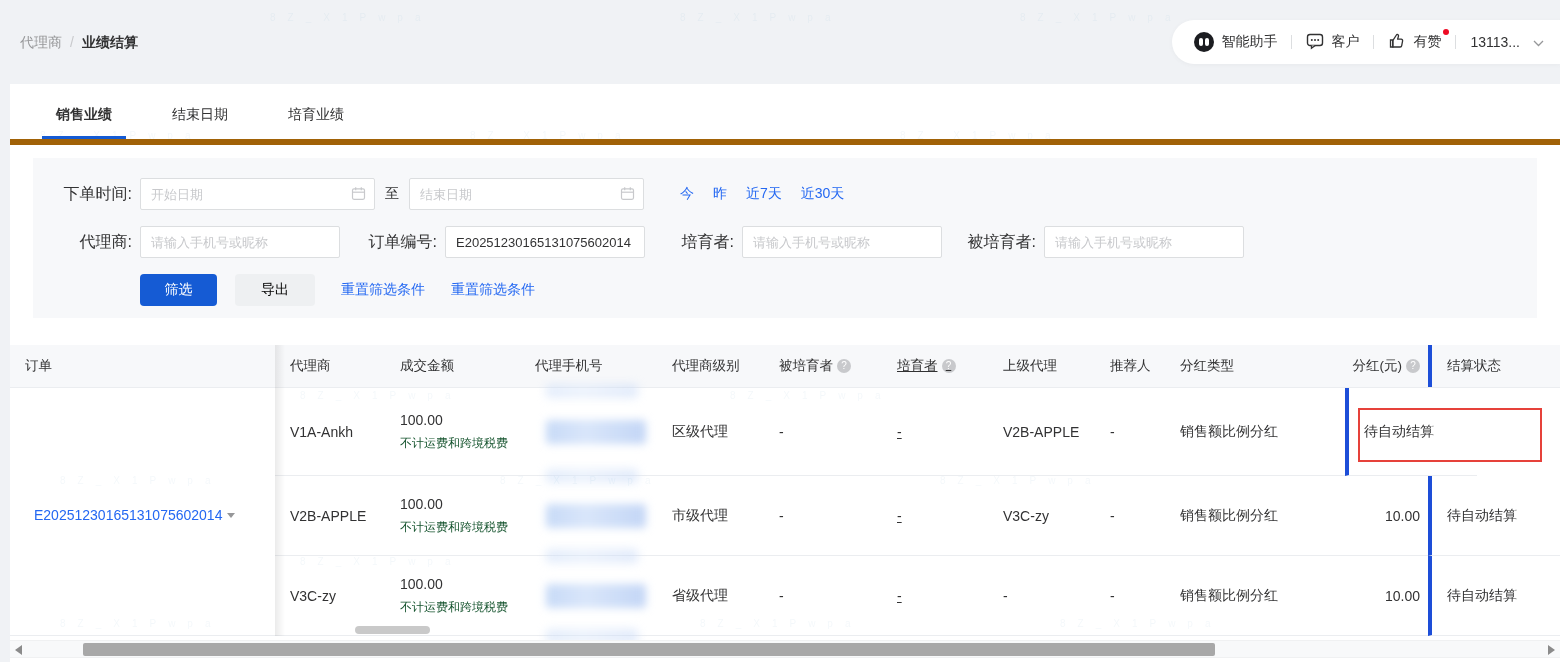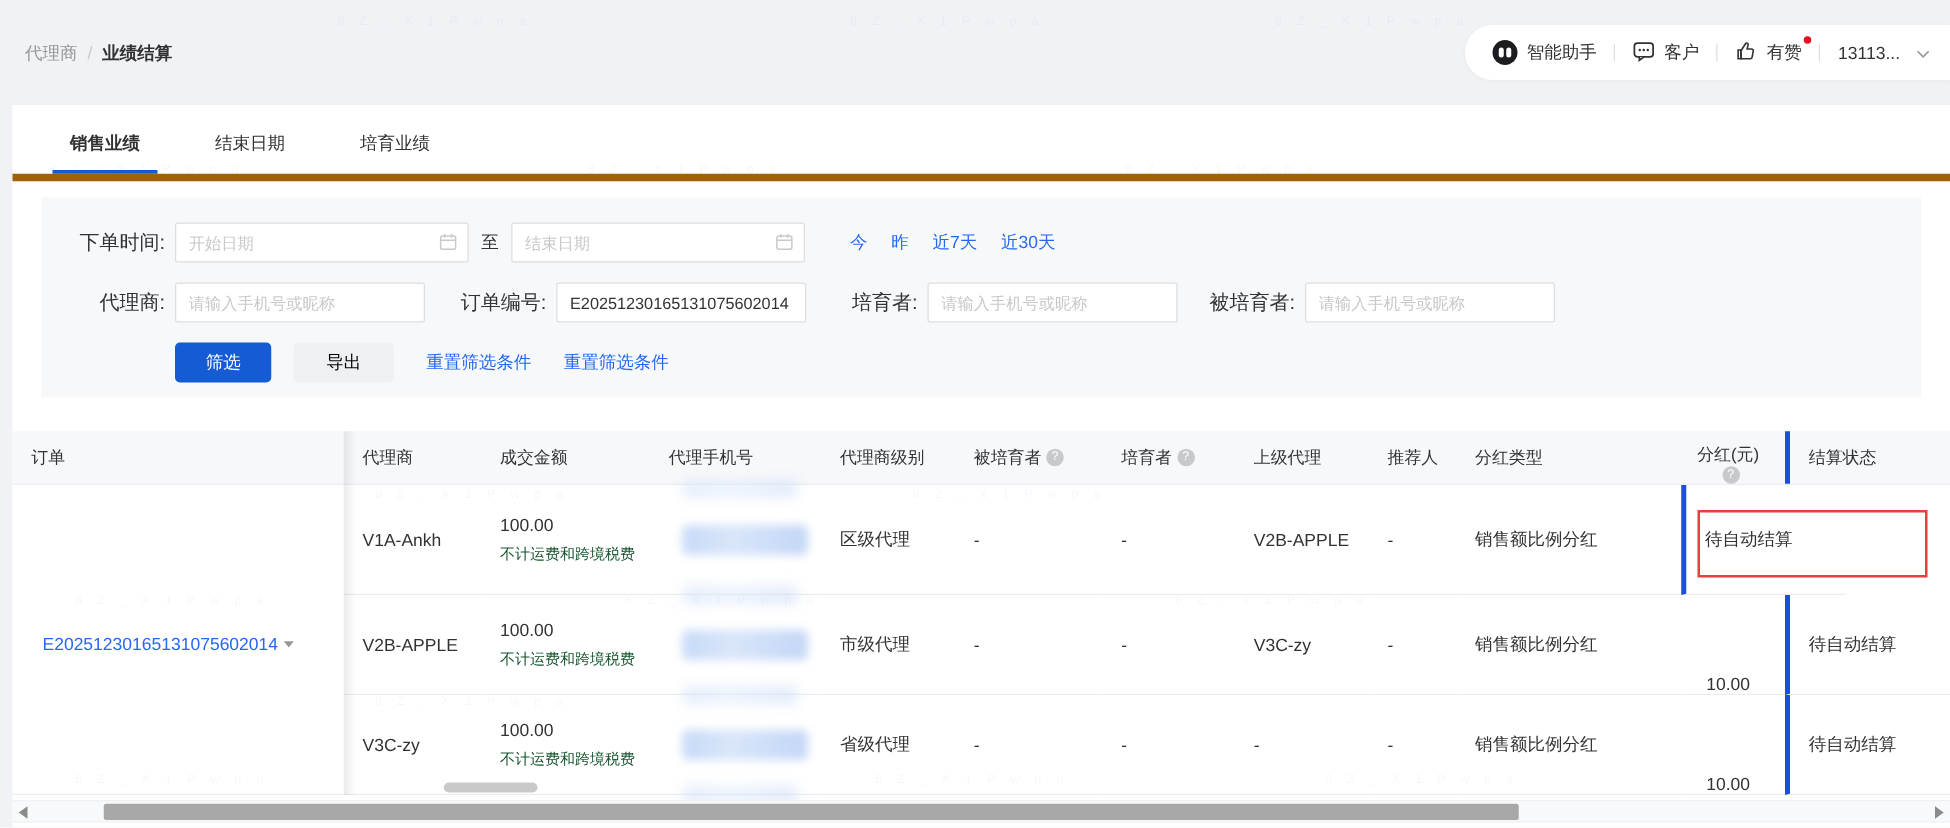--- a/index.html
+++ b/index.html
@@ -73,22 +73,22 @@
   .btn-plain { width:80px; background:#eef0f2; color:#000000; margin-left:18px; }
   .f-row3 .text-link { margin-left:26px; }
 
   
   .tbl { position:absolute; left:0; top:261px; width:1550px; }
   .t-row { display:flex; width:1550px; }
   .t-head { height:43px; background:#f7f8fa; border-bottom:1px solid #ebedf0; }
   .t-head .cell { font-size:13.5px; color:#323233; display:flex; align-items:center; }
   .cell { padding-left:15px; flex:none; display:flex; align-items:center; font-size:14px; color:#323233; }
   .c-order{width:265px;} .c-agent{width:110px;} .c-amount{width:135px;} .c-phone{width:137px; position:relative; overflow:visible;}
-  .c-level{width:107px;} .c-nurtured{width:118px;} .c-nurturer{width:106px;} .c-upper{width:107px;}
-  .c-ref{width:70px;} .c-type{width:180px;} .c-div{width:83px; justify-content:flex-end; padding-left:0; padding-right:8px;flex-direction:column;}
+  .c-level{width:107px;} .c-nurtured{width:118px;} .c-nurturer{width:106px;text-decoration:underline;} .c-upper{width:107px;}
+  .c-ref{width:70px;} .c-type{width:180px;} .c-div{width:83px; justify-content:flex-end; padding-left:0; padding-right:8px;}
   .c-status{width:132px; border-left:4px solid #1d4ed8;}
   .t-body .cell { border-bottom:1px solid #ebedf0; }
   .t-body .c-order { border-bottom:none; }
   .t-body.last .c-order { border-bottom:1px solid #ebedf0; }
   .r1 { height:88px; } .r2 { height:80px; } .r3 { height:80px; }
   .amount-cell { flex-direction:column; align-items:flex-start; justify-content:center; gap:7px; }
   .amount-note { font-size:12px; color:#14532d; }
   .help-icon {
     width:14px; height:14px; border-radius:50%; background:#c8c9cc; color:#fff;
     font-size:10px; line-height:14px; text-align:center; margin-left:4px; flex:none; cursor:pointer;

